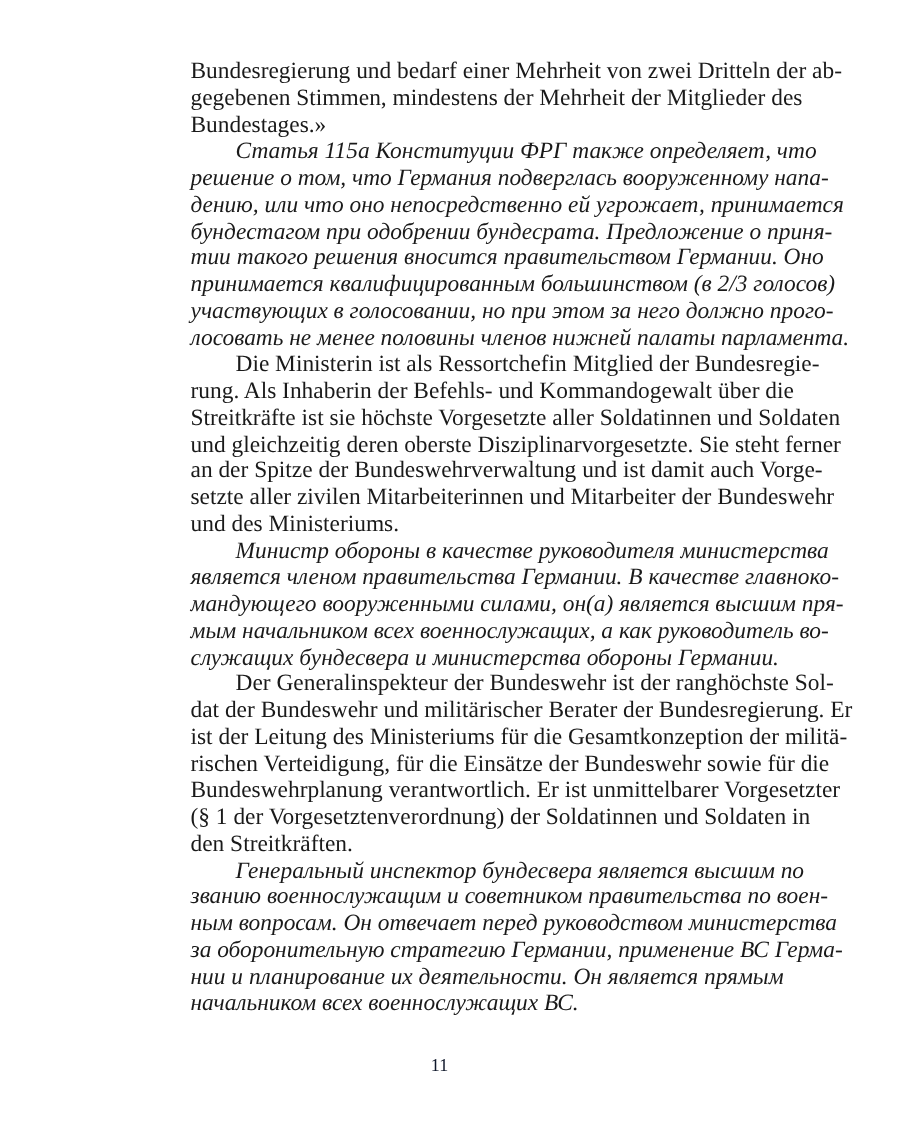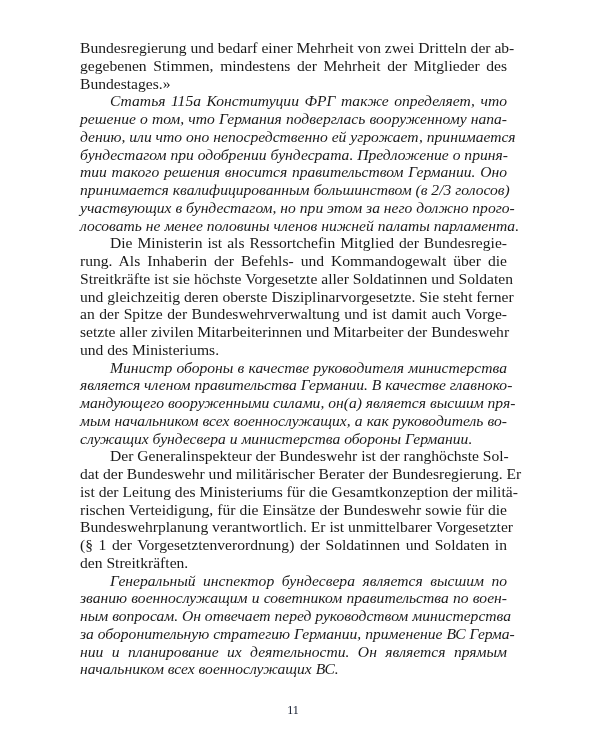--- a/index.html
+++ b/index.html
@@ -31,20 +31,21 @@
       color: #1a1a1a;
     }
     .para { margin: 0; }
     .line {
       display: block;
       height: 17.75px;
       white-space: nowrap;
       text-align: justify;
       text-align-last: justify;
       overflow: visible;
+      margin-left: 47px;
     }
     .line.last {
       text-align: left;
       text-align-last: left;
     }
     .line.indent { padding-left: 30px; font-family: Liberation Serif, serif; }
     .para.ru { font-style: italic; }
     .page-number {
       position: absolute;
       left: 0;
@@ -68,21 +69,21 @@
       <span class="line last">Bundestages.»</span>
     </div>
 
     <div class="para ru">
       <span class="line indent">Статья 115а Конституции ФРГ также определяет, что</span>
       <span class="line">решение о том, что Германия подверглась вооруженному напа-</span>
       <span class="line">дению, или что оно непосредственно ей угрожает, принимается</span>
       <span class="line">бундестагом при одобрении бундесрата. Предложение о приня-</span>
       <span class="line">тии такого решения вносится правительством Германии. Оно</span>
       <span class="line">принимается квалифицированным большинством (в 2/3 голосов)</span>
-      <span class="line">участвующих в бундестагом, но при этом за него должно прого-</span>
+      <span class="line">участвующих в голосовании, но при этом за него должно прого-</span>
       <span class="line last">лосовать не менее половины членов нижней палаты парламента.</span>
     </div>
 
     <div class="para de">
       <span class="line indent">Die Ministerin ist als Ressortchefin Mitglied der Bundesregie-</span>
       <span class="line">rung. Als Inhaberin der Befehls- und Kommandogewalt über die</span>
       <span class="line">Streitkräfte ist sie höchste Vorgesetzte aller Soldatinnen und Soldaten</span>
       <span class="line">und gleichzeitig deren oberste Disziplinarvorgesetzte. Sie steht ferner</span>
       <span class="line">an der Spitze der Bundeswehrverwaltung und ist damit auch Vorge-</span>
       <span class="line">setzte aller zivilen Mitarbeiterinnen und Mitarbeiter der Bundeswehr</span>

